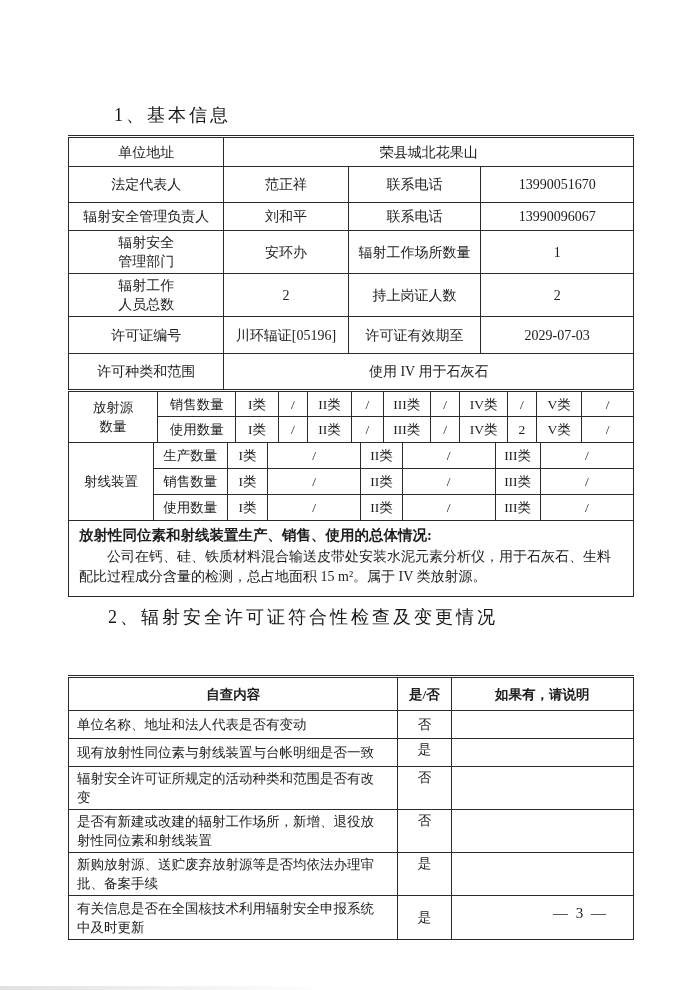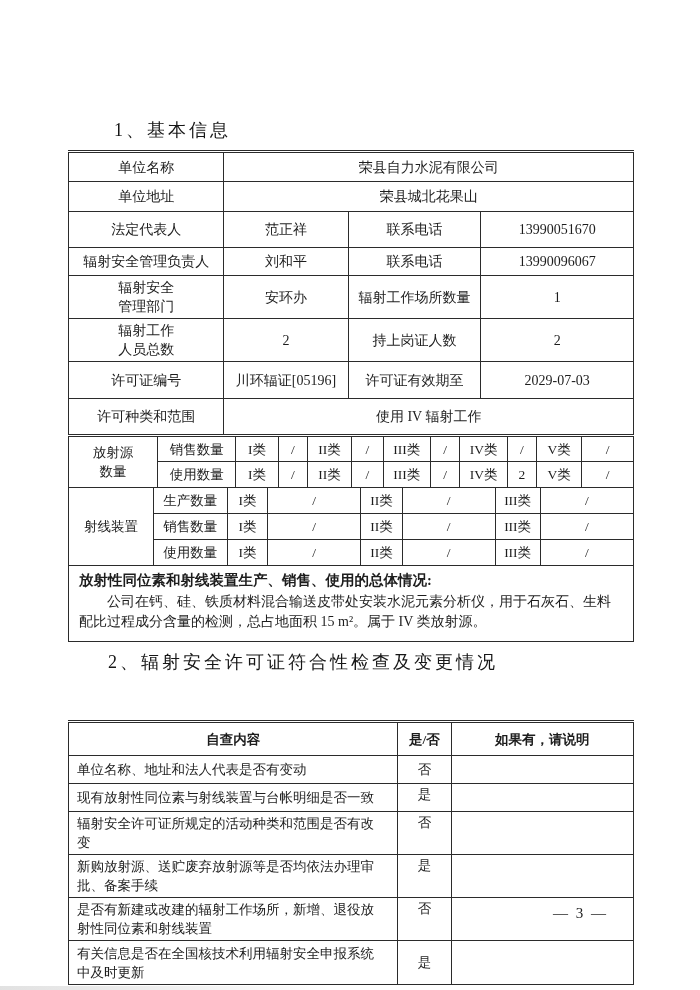--- a/index.html
+++ b/index.html
@@ -1,21 +1,21 @@
 <!DOCTYPE html>
 <html><head>
 <meta charset="utf-8">
 <style>
   html, body { margin:0; padding:0; }
   body {
     width:700px; height:990px; position:relative; overflow:hidden;
     background:#ffffff; color:#1d1d1d;
     font-family:"Liberation Serif","DejaVu Serif",serif;
   }
-  .content { position:absolute; top:118px; left:68px; width:566px; }
+  .content { position:absolute; top:103px; left:68px; width:566px; }
 
   .sec-heading {
     font-size:18px; font-weight:normal; letter-spacing:3px;
     margin:0 0 8px 46px; color:#161616;
   }
   .sec-heading.second { margin:8px 0 18px 40px; }
 
   table {
     border-collapse:collapse; width:566px; table-layout:fixed;
     margin:0 0 0 0; margin-top:-1px;
@@ -59,24 +59,20 @@
 
   <h2 class="sec-heading">1、基本信息</h2>
 
   <table class="first t1a">
     <colgroup>
         <col style="width:27.5%">
         <col style="width:72.5%">
       </colgroup>
     <tbody>
       <tr style="height:30px">
-        <td>单位名称</td>
-        <td>荣县自力水泥有限公司</td>
-      </tr>
-      <tr style="height:30px">
         <td>单位地址</td>
         <td>荣县城北花果山</td>
       </tr>
     </tbody>
   </table>
 
   <table class="t1b">
     <colgroup>
         <col style="width:27.5%">
         <col style="width:22%">
@@ -111,21 +107,21 @@
         <td>2</td>
       </tr>
       <tr style="height:37px">
         <td>许可证编号</td>
         <td>川环辐证[05196]</td>
         <td>许可证有效期至</td>
         <td>2029-07-03</td>
       </tr>
       <tr style="height:36px">
         <td>许可种类和范围</td>
-        <td colspan="3">使用 IV 辐射工作</td>
+        <td colspan="3">使用 IV 用于石灰石</td>
       </tr>
     </tbody>
   </table>
 
   <table class="t1c">
     <colgroup>
       <col style="width:15%">
         <col style="width:13.1%">
       <col style="width:7.2%">
         <col style="width:4.9%">
@@ -243,27 +239,27 @@
         <td class="content-cell">现有放射性同位素与射线装置与台帐明细是否一致</td>
         <td class="ans">是</td>
         <td></td>
       </tr>
       <tr style="height:28px" class="shift-up">
         <td class="content-cell">辐射安全许可证所规定的活动种类和范围是否有改变</td>
         <td class="ans">否</td>
         <td></td>
       </tr>
       <tr style="height:42px" class="shift-up">
+        <td class="content-cell">是否有新建或改建的辐射工作场所，新增、退役放射性同位素和射线装置</td>
+        <td class="ans">否</td>
+        <td></td>
+      </tr>
+      <tr style="height:42px" class="shift-up">
         <td class="content-cell">新购放射源、送贮废弃放射源等是否均依法办理审批、备案手续</td>
         <td class="ans">是</td>
-        <td></td>
-      </tr>
-      <tr style="height:42px" class="shift-up">
-        <td class="content-cell">是否有新建或改建的辐射工作场所，新增、退役放射性同位素和射线装置</td>
-        <td class="ans">否</td>
         <td></td>
       </tr>
       <tr style="height:44px">
         <td class="content-cell">有关信息是否在全国核技术利用辐射安全申报系统中及时更新</td>
         <td class="ans">是</td>
         <td></td>
       </tr>
     </tbody>
   </table>
 

